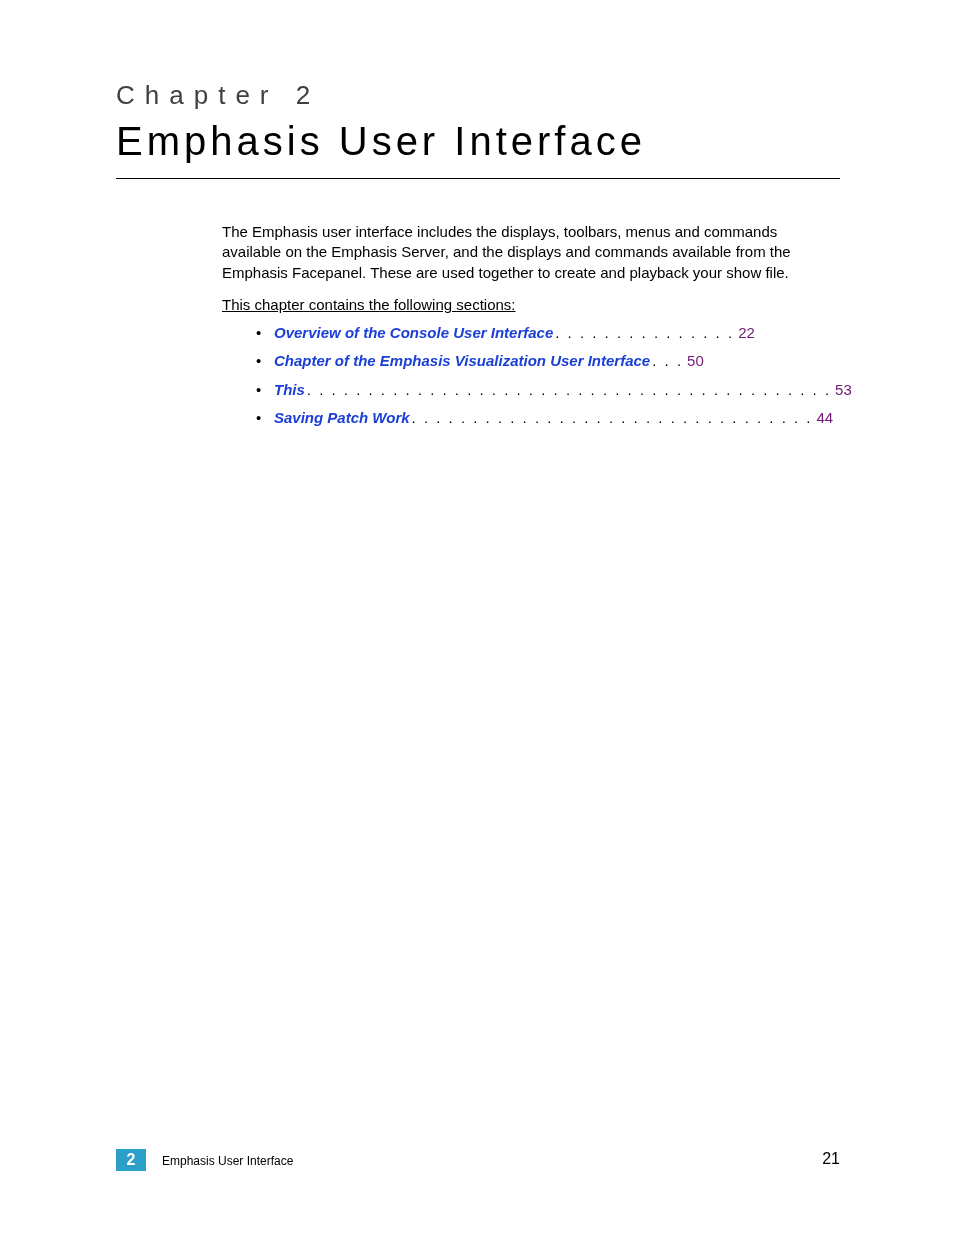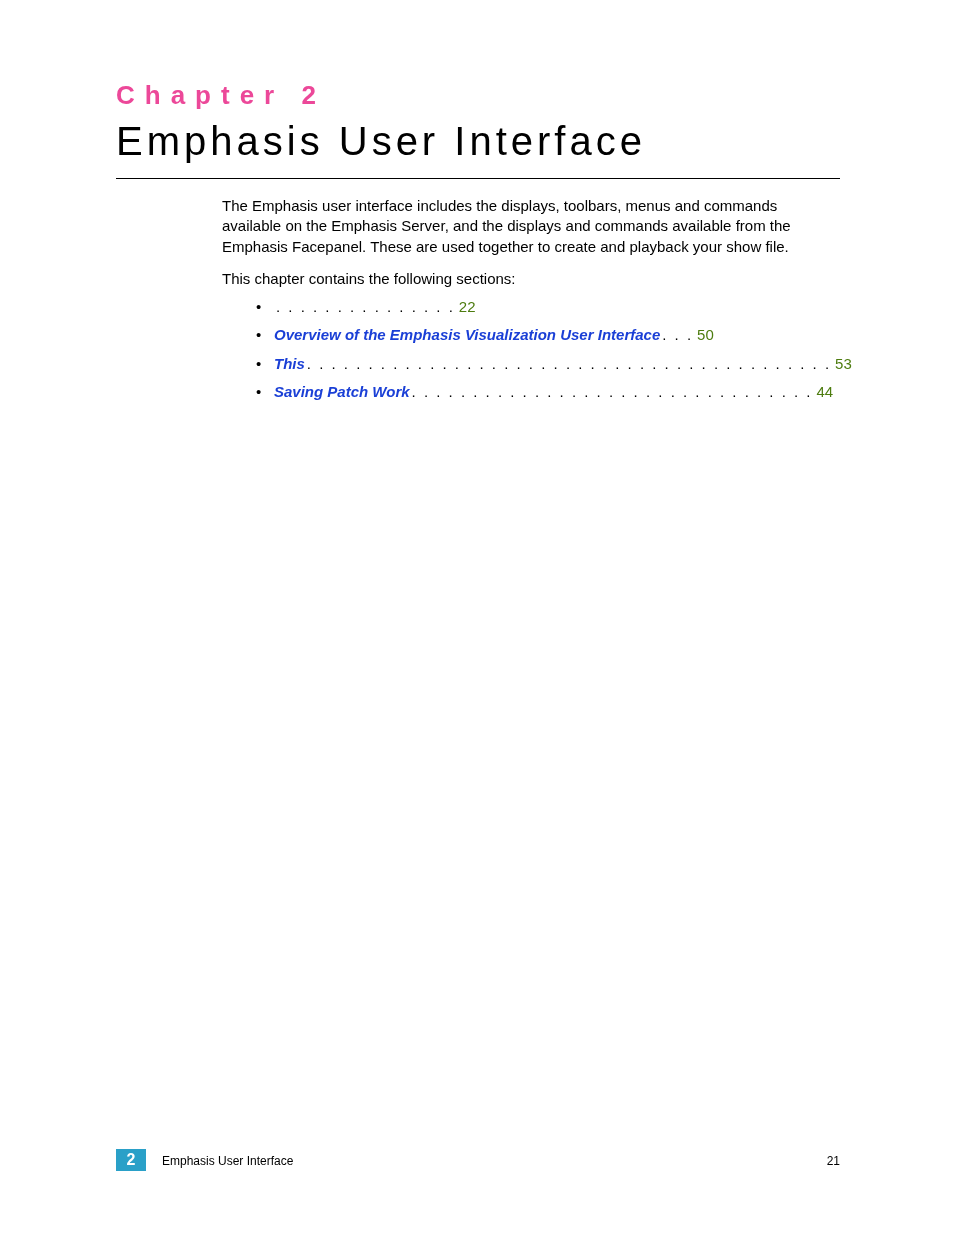--- a/index.html
+++ b/index.html
@@ -1,59 +1,60 @@
 <!DOCTYPE html>
 <html><head>
 <meta charset="utf-8">
 <style>
   * { box-sizing: border-box; margin: 0; padding: 0; }
   html, body { width: 954px; height: 1235px; background: #fff; font-family: Arial, Helvetica, sans-serif; color: #000; }
   .page { position: relative; width: 954px; height: 1235px; }
   .header-block { position: absolute; left: 116px; top: 80px; width: 724px; }
-  .chapter-label { font-size: 26px; letter-spacing: 10px; font-weight: 700; color: #ec4899; margin-bottom: 8px; }
+  .chapter-label { font-size: 26px; letter-spacing: 10px; font-weight: 400; color: #404040; margin-bottom: 8px; }
   .chapter-title { font-size: 40px; letter-spacing: 4px; font-weight: 400; color: #000; padding-bottom: 10px; }
   .rule { position: absolute; left: 116px; top: 178px; width: 724px; height: 1px; background: #000; }
-  .body-block { position: absolute; left: 222px; top: 196px; width: 618px; font-size: 15px; line-height: 1.35; }
+  .body-block { position: absolute; left: 222px; top: 222px; width: 618px; font-size: 15px; line-height: 1.35; }
   .intro-para { margin-bottom: 12px; }
-  .sections-line { margin-bottom: 0; }
+  .sections-line { margin-bottom: 0; text-decoration: underline; }
   .toc { margin-left: 34px; }
   .toc-row { display: flex; align-items: baseline; margin: 8px 0; font-size: 15px; }
   .bullet { width: 18px; flex: 0 0 18px; text-align: left; color: #000; }
   .toc-link { color: #1a3fd6; font-weight: 700; font-style: italic; text-decoration: none; white-space: nowrap; }
   .dots { flex: 0 0 auto; white-space: nowrap; overflow: hidden; letter-spacing: 2px; color: #000; padding: 0 2px; }
-  .toc-page { flex: 0 0 auto; color: #4d7c0f; padding-left: 2px; text-align: center; }
+  .toc-page { flex: 0 0 auto; color: #701a75; padding-left: 2px; text-align: center; }
   .footer { position: absolute; left: 116px; right: 114px; bottom: 64px; height: 24px; }
   .chapter-badge { position: absolute; left: 0; bottom: 0; width: 30px; height: 22px; background: #2aa0c8; color: #fff; font-weight: 700; font-size: 16px; display: flex; align-items: center; justify-content: center; }
   .footer-title { position: absolute; left: 46px; bottom: 3px; font-size: 12px; color: #000; }
-  .footer-page { position: absolute; right: 0; bottom: 3px; font-size: 12px; color: #000; }
+  .footer-page { position: absolute; right: 0; bottom: 3px; font-size: 16px; color: #000; }
 </style>
 </head>
 <body>
 
 <div class="page">
 
   <div class="header-block">
     <div class="chapter-label">Chapter 2</div>
     <div class="chapter-title">Emphasis User Interface</div>
   </div>
   <div class="rule"></div>
 
   <div class="body-block">
     <p class="intro-para">The Emphasis user interface includes the displays, toolbars, menus and commands available on the Emphasis Server, and the displays and commands available from the Emphasis Facepanel. These are used together to create and playback your show file.</p>
     <p class="sections-line">This chapter contains the following sections:</p>
 
     <div class="toc">
       <div class="toc-row">
         <span class="bullet">•</span>
+        <a href="#" class="toc-link">Overview of the Console User Interface</a>
         <span class="dots">. . . . . . . . . . . . . . .</span>
         <span class="toc-page">22</span>
       </div>
       <div class="toc-row">
         <span class="bullet">•</span>
-        <a href="#" class="toc-link">Overview of the Emphasis Visualization User Interface</a>
+        <a href="#" class="toc-link">Chapter of the Emphasis Visualization User Interface</a>
         <span class="dots">. . .</span>
         <span class="toc-page">50</span>
       </div>
       <div class="toc-row">
         <span class="bullet">•</span>
         <a href="#" class="toc-link">This</a>
         <span class="dots"> . . . . . . . . . . . . . . . . . . . . . . . . . . . . . . . . . . . . . . . . . . .</span>
         <span class="toc-page">53</span>
       </div>
       <div class="toc-row">

